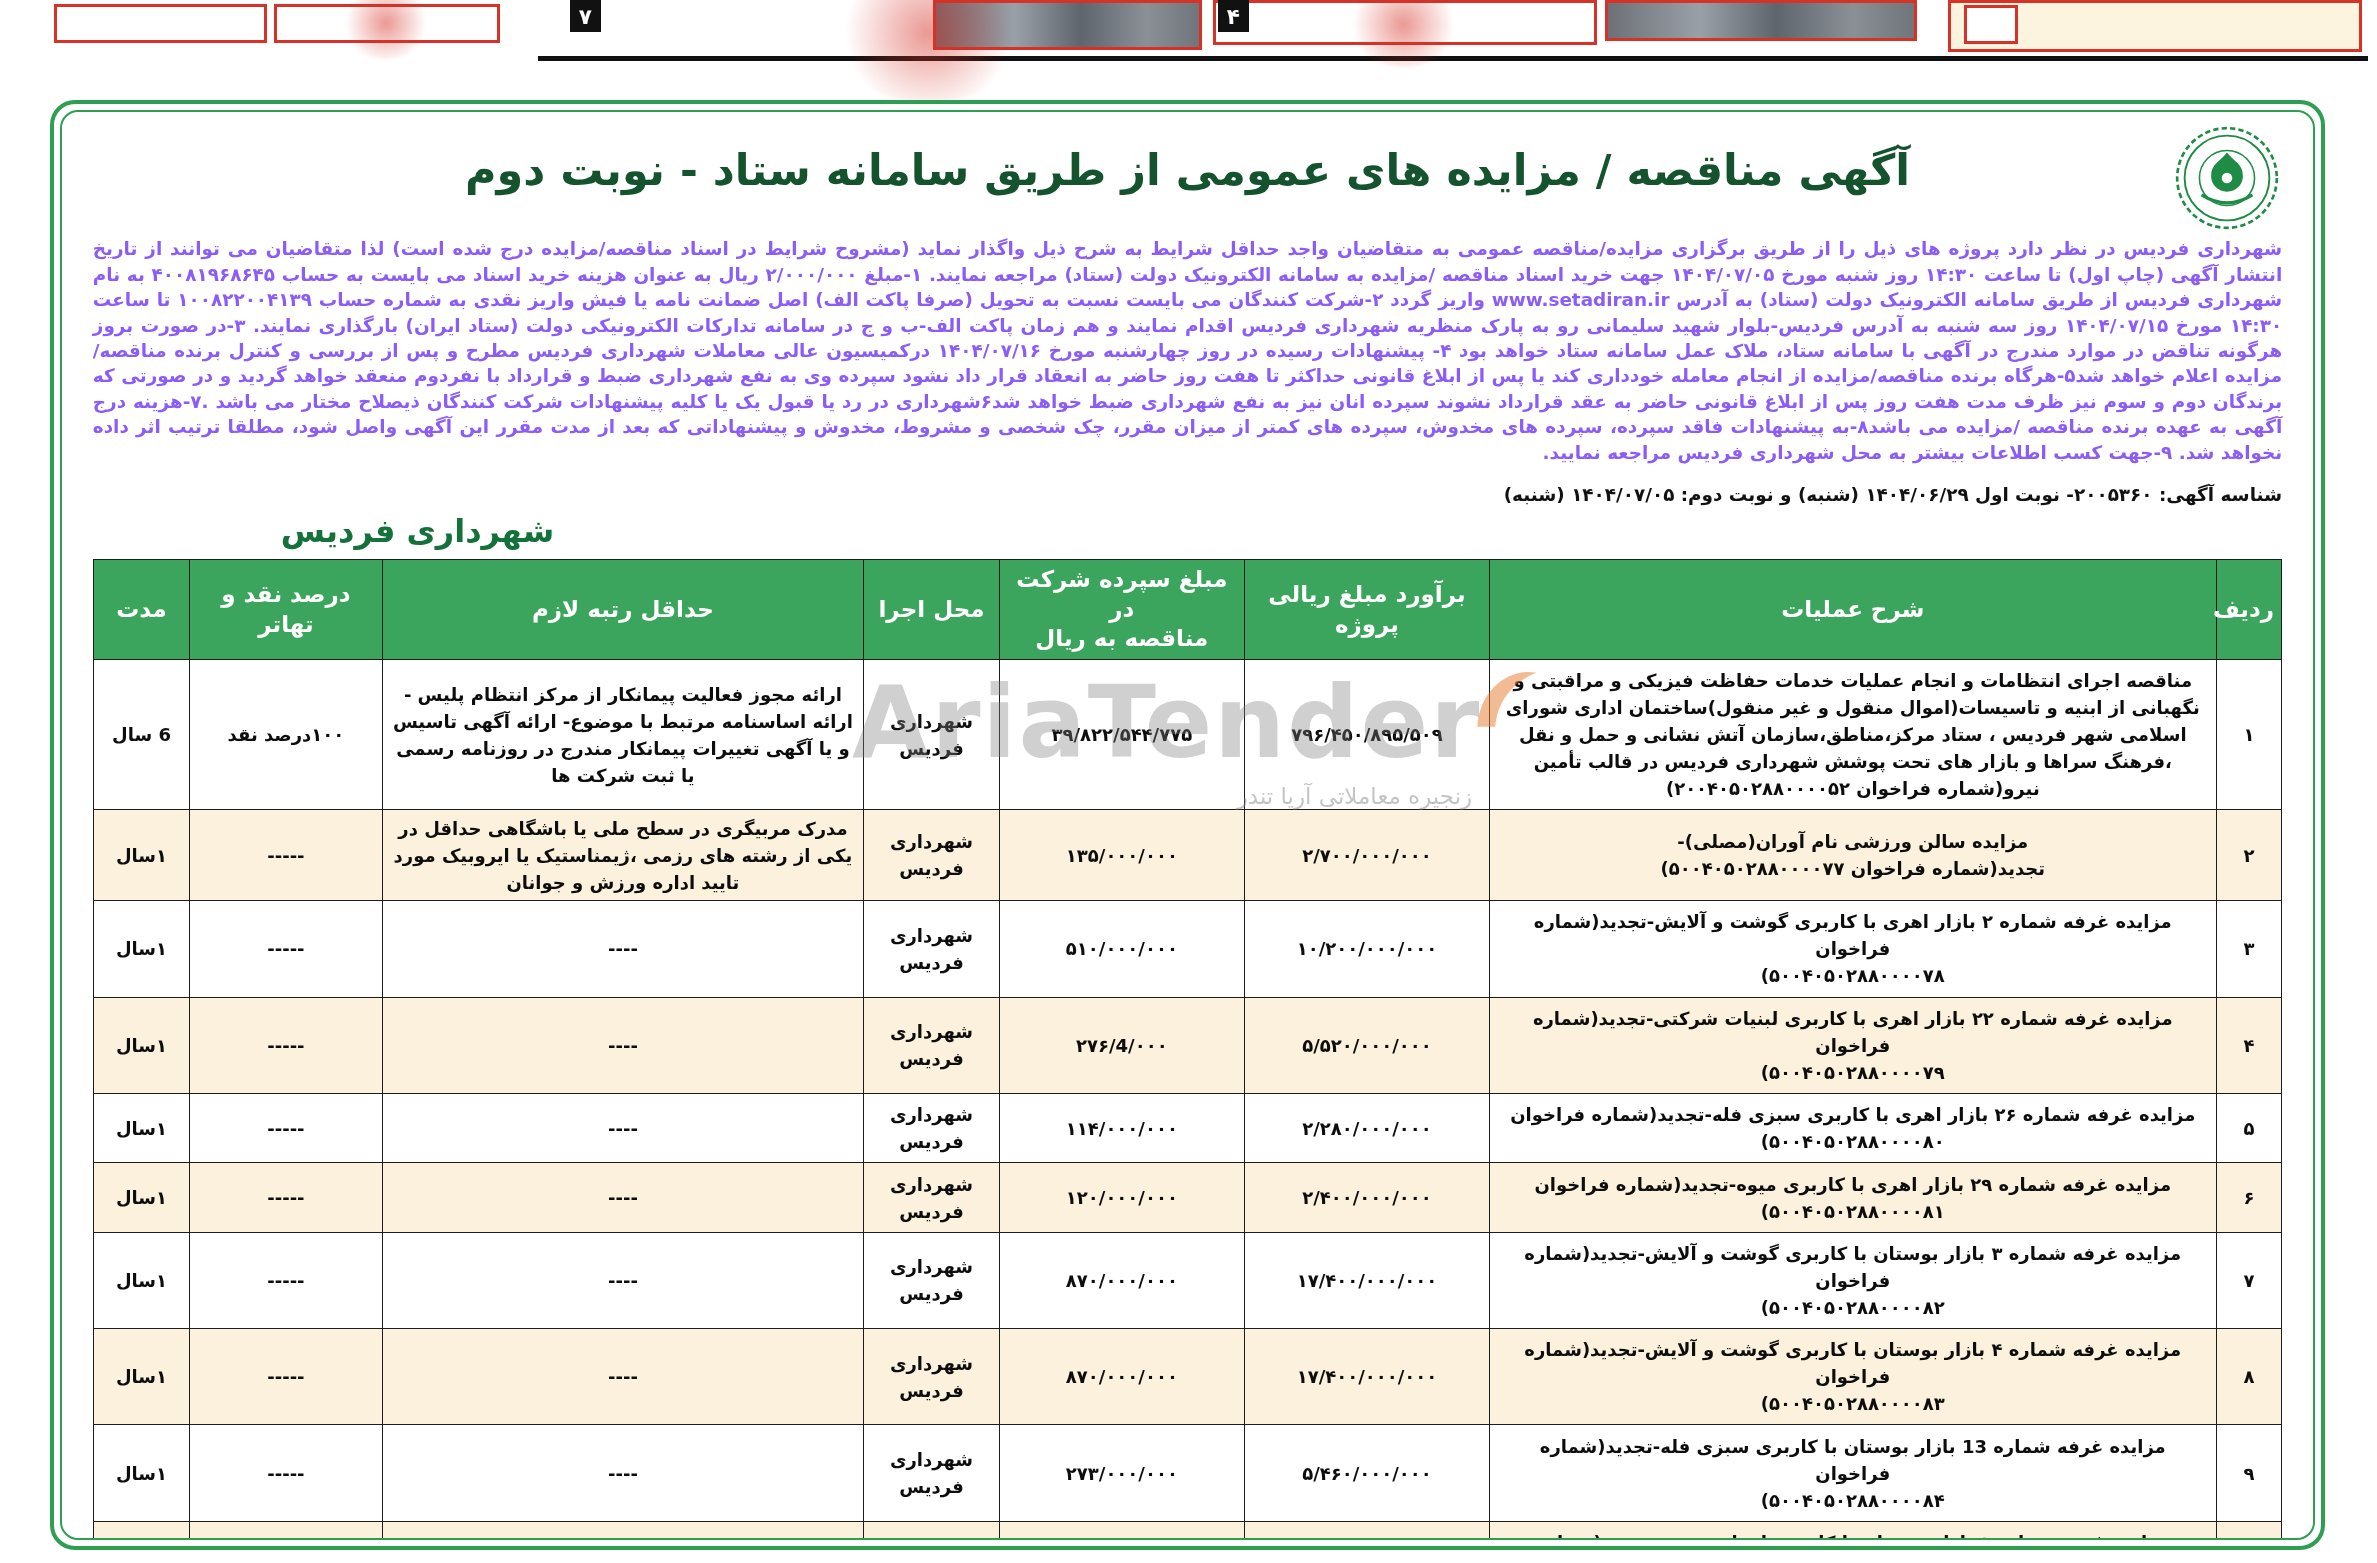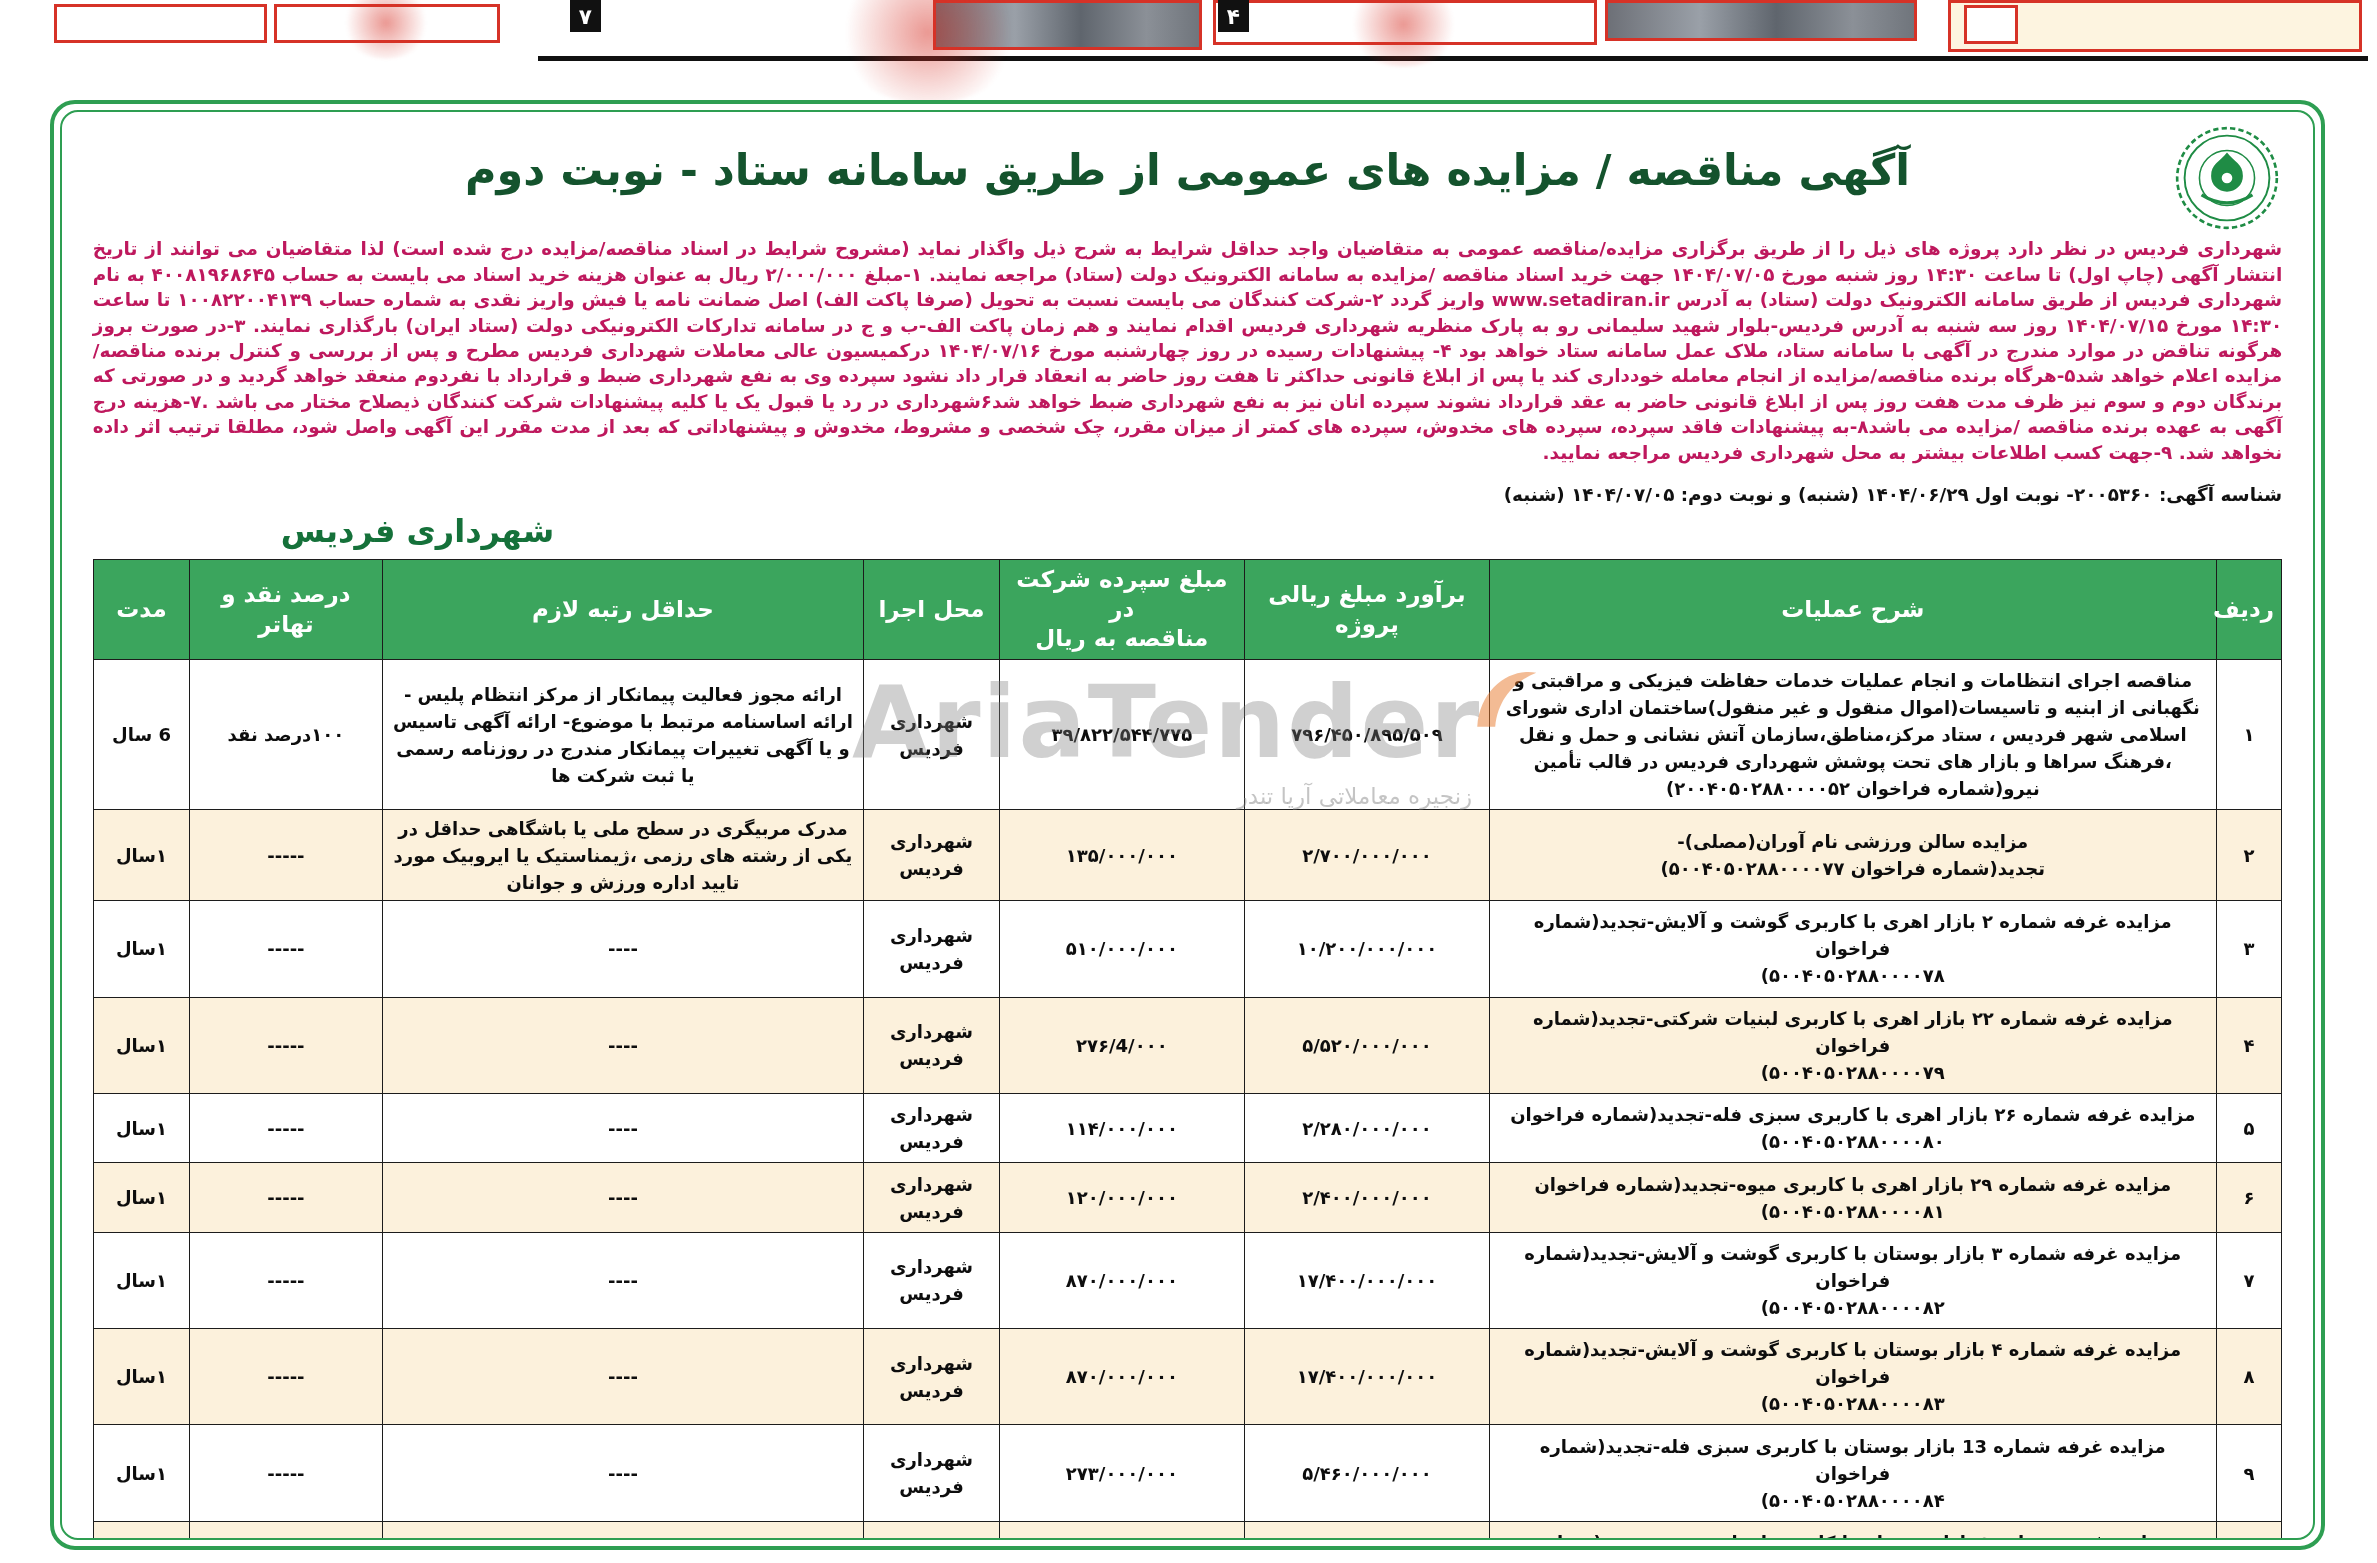--- a/index.html
+++ b/index.html
@@ -23,21 +23,21 @@
   
   .frame-outer { position:absolute; left:50px; right:52px; top:100px; bottom:12.6px;
                  border:4.5px solid #2e9e52; border-radius:25px; padding:6.3px; background:#fff; }
   .frame-inner { height:100%; border:2.7px solid #2e9e52; border-radius:18px;
                  direction:rtl; padding:12.6px 30.5px 14.3px; overflow:hidden; }
 
   .head { position:relative; min-height:99px; }
   .logo { position:absolute; right:1.8px; top:0; width:106px; height:106px; }
   .title { text-align:center; font-size:43px; font-weight:bold; color:#14532d; padding-top:20px; }
 
-  .body-text { font-size:18.4px; font-weight:bold; color:#be185d;
+  .body-text { font-size:18.4px; font-weight:bold; color:#8b5cf6;
                text-align:justify; line-height:1.38; margin-top:12.6px; }
   .adid { font-size:18.4px; font-weight:bold; color:#111; margin-top:19px; }
   .org  { font-size:32px; font-weight:bold; color:#15713a;
           text-align:left; padding-left:188px; margin:7.2px 0 9px; }
 
   
   table { width:100%; border-collapse:collapse; table-layout:fixed; direction:rtl; }
   th, td { border:1.8px solid #1c1c1c; text-align:center; vertical-align:middle;
            padding:4.5px 7.2px; white-space:pre-line; }
   thead th { background:#3ba55d; color:#fff; font-size:23px; font-weight:bold;

